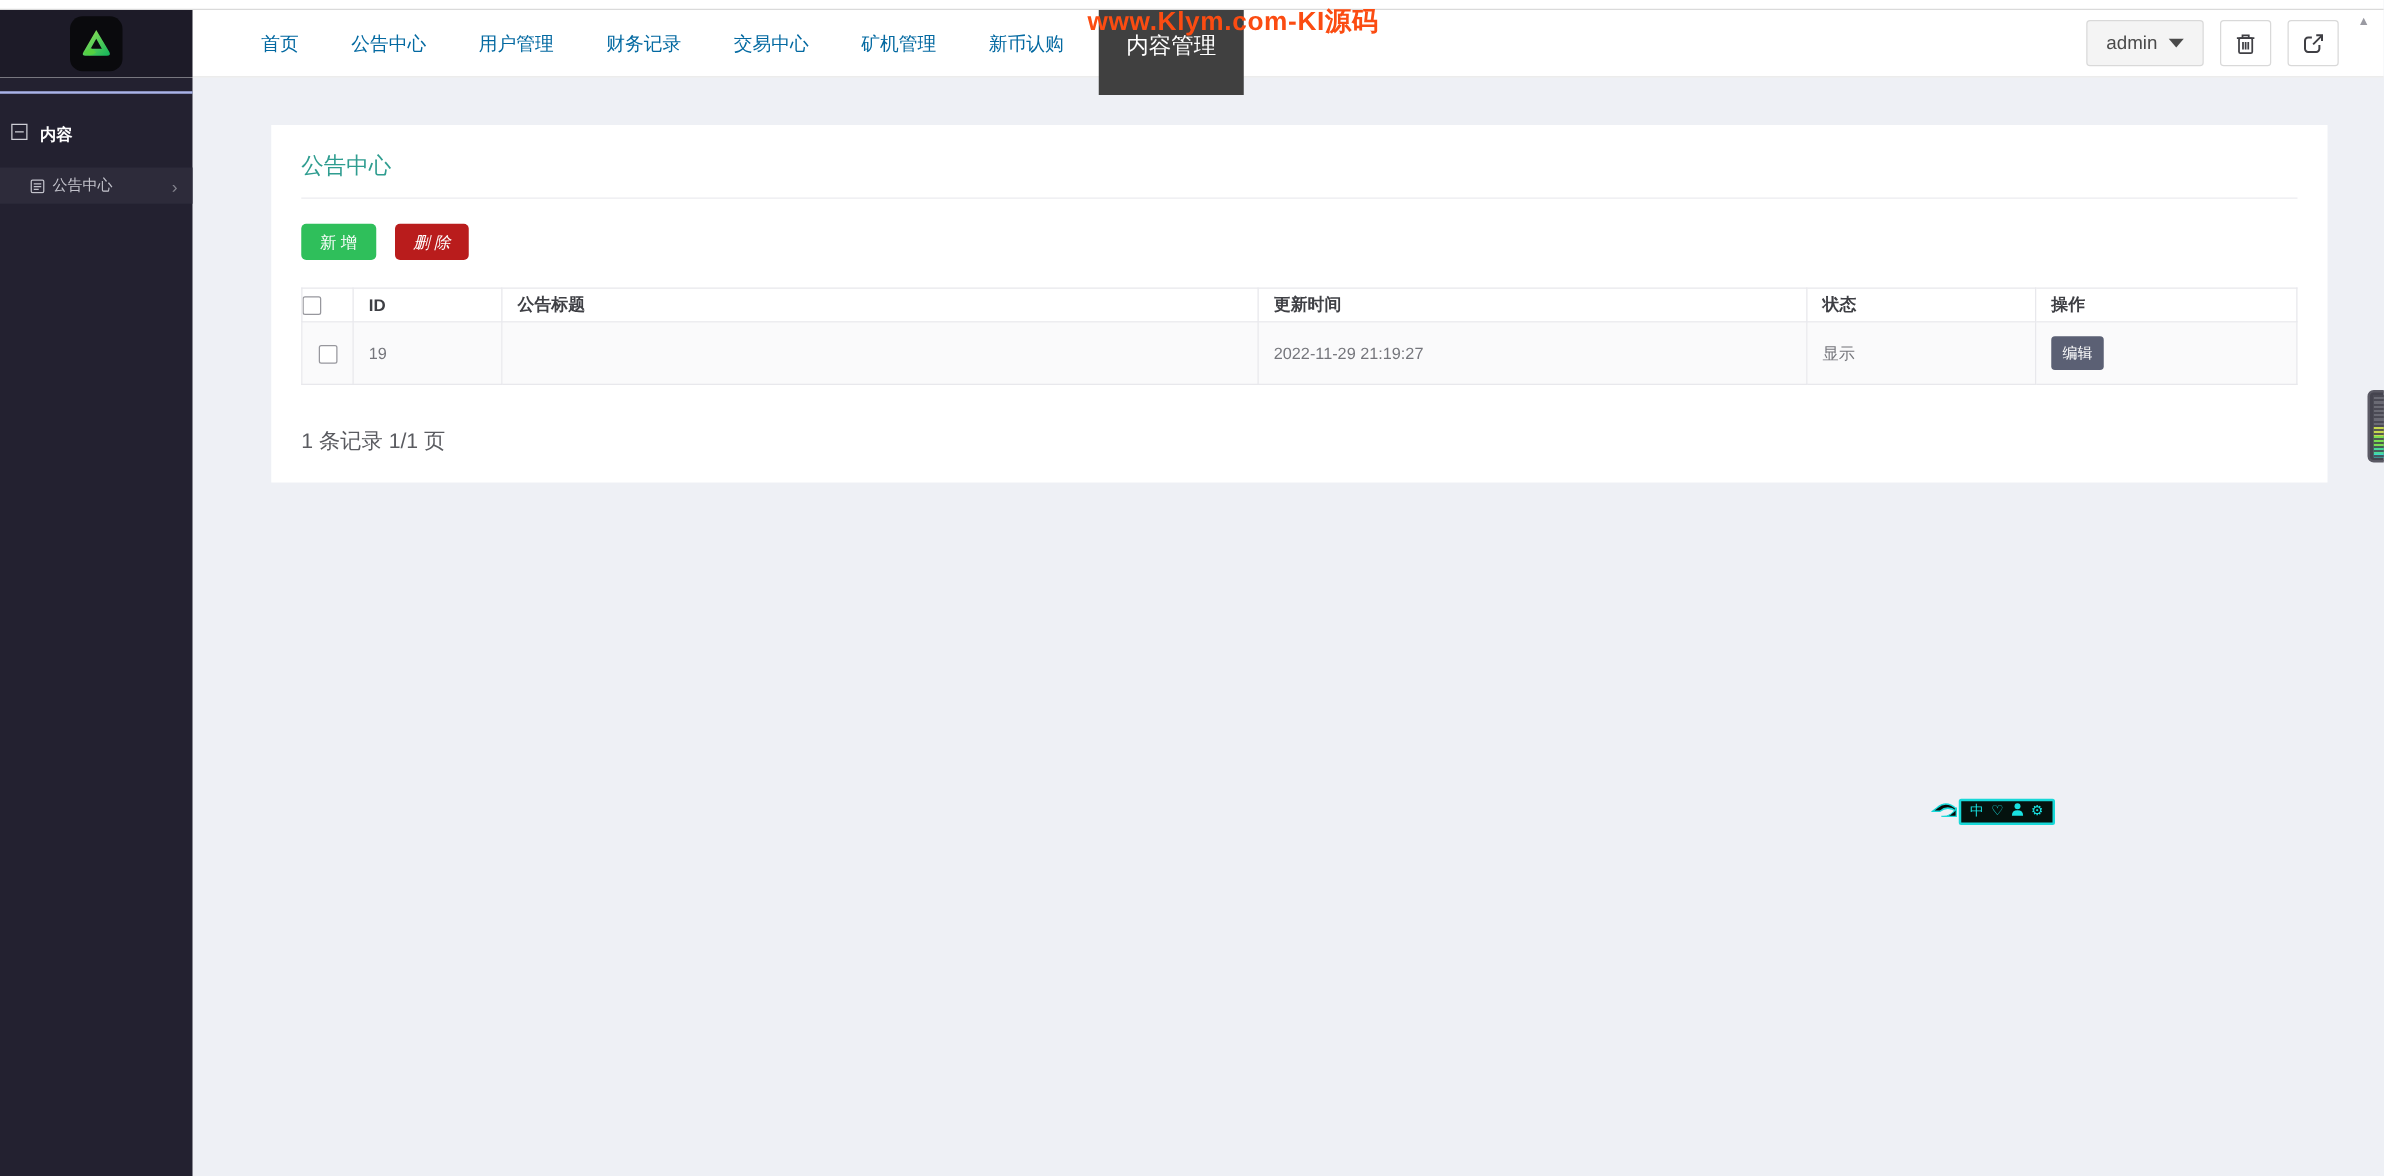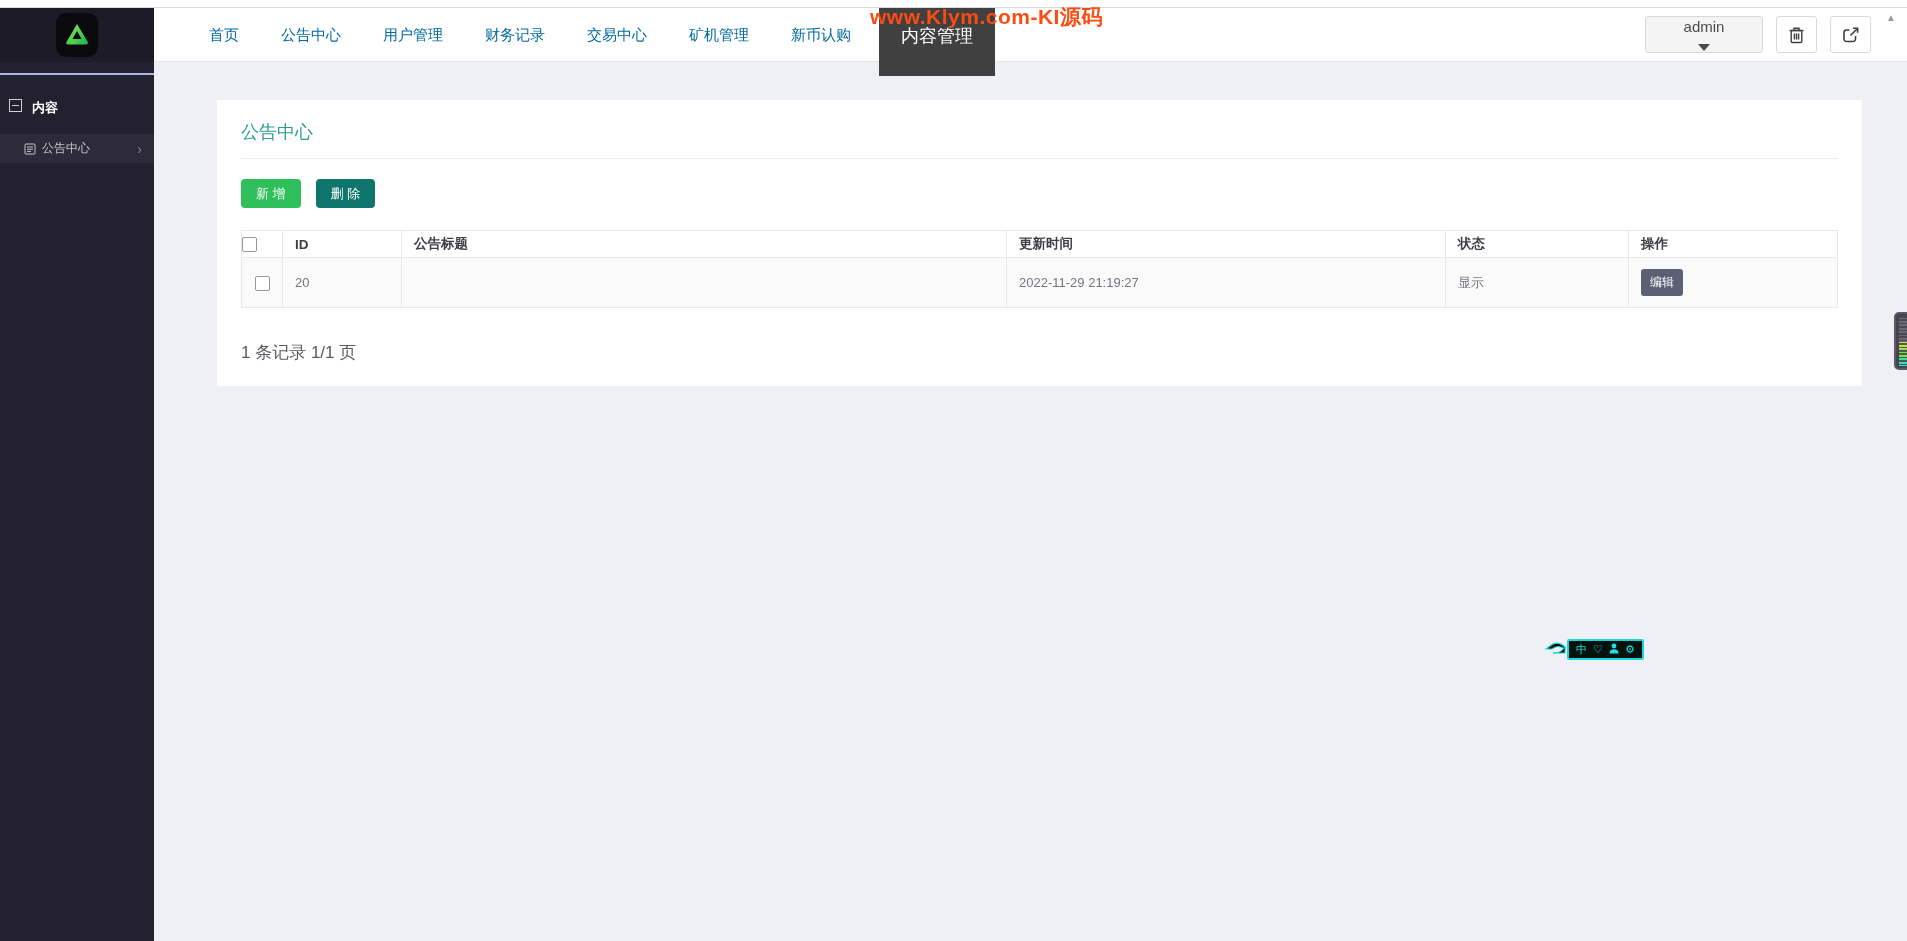--- a/index.html
+++ b/index.html
@@ -21,24 +21,24 @@
   .logo-badge { width:42px; height:44px; background:#0a0a0d; border-radius:10px;
     display:flex; align-items:center; justify-content:center; }
   .nav { position:absolute; left:154px; top:0; height:54px; display:flex; align-items:center; }
   .nav-item { margin-left:42px; font-size:15px; color:#0369a1; white-space:nowrap; cursor:pointer;text-align:center; }
   .nav-item:first-child { margin-left:55px; }
   .nav-item-active { margin-left:28px; align-self:flex-start; height:68px;
     padding:16px 22px 0; background:#404040; color:#fff; font-size:18px;
     white-space:nowrap; cursor:pointer; }
   .watermark { position:absolute; left:832px; top:3px; z-index:7;
     font-size:21px; font-weight:bold; color:#fb4c12; letter-spacing:.5px; white-space:nowrap;margin-left:38px; }
-  .admin-btn { position:absolute; top:8px; right:144px; width:118px; height:37px;
+  .admin-btn { position:absolute; top:8px; right:144px; width:94px; height:37px;
     background:#f4f4f4; border:1px solid #d9d9d9; border-radius:3px;
     display:flex; align-items:center; justify-content:center; gap:9px;
-    font-size:15px; color:#4a4a4a; cursor:pointer;flex-direction:column; }
+    font-size:15px; color:#4a4a4a; cursor:pointer; }
   .caret-down { width:0; height:0; border-left:6px solid transparent;
     border-right:6px solid transparent; border-top:7px solid #4a4a4a; }
   .icon-btn { position:absolute; top:8px; width:41px; height:37px; background:#fff;
     border:1px solid #d9d9d9; border-radius:3px; display:flex; align-items:center;
     justify-content:center; cursor:pointer; }
   .icon-btn.trash { right:90px; }
   .icon-btn.export { right:36px; }
   .scroll-up { position:absolute; left:1886px; top:12px; font-size:10px;
     color:#9a9aa2; z-index:8; cursor:pointer; }
   
@@ -56,21 +56,21 @@
   .side-chevron { margin-left:auto; color:#84848e; font-size:14px; }
   
   .main-card { position:absolute; left:217px; top:100px; width:1645px; min-height:260px;
     background:#fff; padding:20px 24px 22px; z-index:2; }
   .card-title { font-size:18px; font-weight:400; color:#2f9d90;
     padding-bottom:14px; border-bottom:1px solid #ececf0; }
   .toolbar { margin-top:20px; display:flex; gap:15px; }
   .btn { height:29px; padding:0 15px; border:none; border-radius:4px;
     color:#fff; font-size:13px; cursor:pointer; font-family:inherit; }
   .btn-add { background:#2fbf5b; }
-  .btn-del { background:#0f766e; }
+  .btn-del { background:#b91c1c;font-style:italic; }
   table.grid { margin-top:22px; width:1597px; border-collapse:collapse; table-layout:fixed; }
   .grid th, .grid td { border:1px solid #e8e8ec; overflow:hidden; }
   .grid th { height:27px; padding:0 12px; text-align:left; font-size:13.5px;
     color:#3e3f44; font-weight:bold; background:#fff; }
   .grid td { height:50px; padding:0 12px; font-size:13px; color:#75767c; background:#fafafb; }
   .cell-check { text-align:center; padding:0 !important; }
   .checkbox { display:inline-block; width:15px; height:15px; background:#fff;
     border:1px solid #97979d; border-radius:2px; vertical-align:middle; cursor:pointer; }
   .edit-btn { background:#5b6074; color:#fff; border:none; border-radius:3px;
     font-size:12px; padding:5px 9px; cursor:pointer; font-family:inherit; }
@@ -193,21 +193,21 @@
         <th>ID</th>
         <th>公告标题</th>
         <th>更新时间</th>
         <th>状态</th>
         <th>操作</th>
       </tr>
     </thead>
     <tbody>
       <tr>
         <td class="cell-check"><span class="checkbox"></span></td>
-        <td>20</td>
+        <td>19</td>
         <td></td>
         <td>2022-11-29 21:19:27</td>
         <td>显示</td>
         <td><button class="edit-btn">编辑</button></td>
       </tr>
     </tbody>
   </table>
 
   <div class="pagination">1 条记录 1/1 页</div>
 </div>

